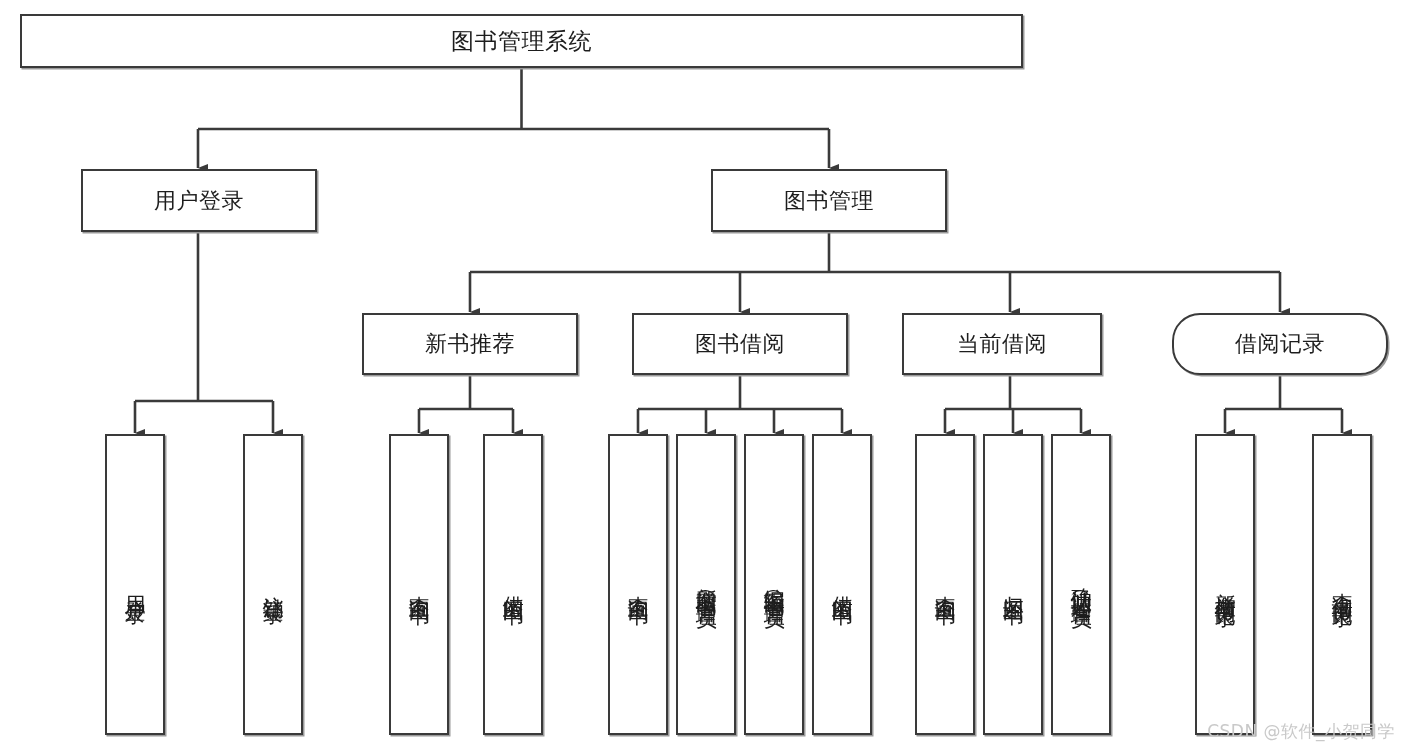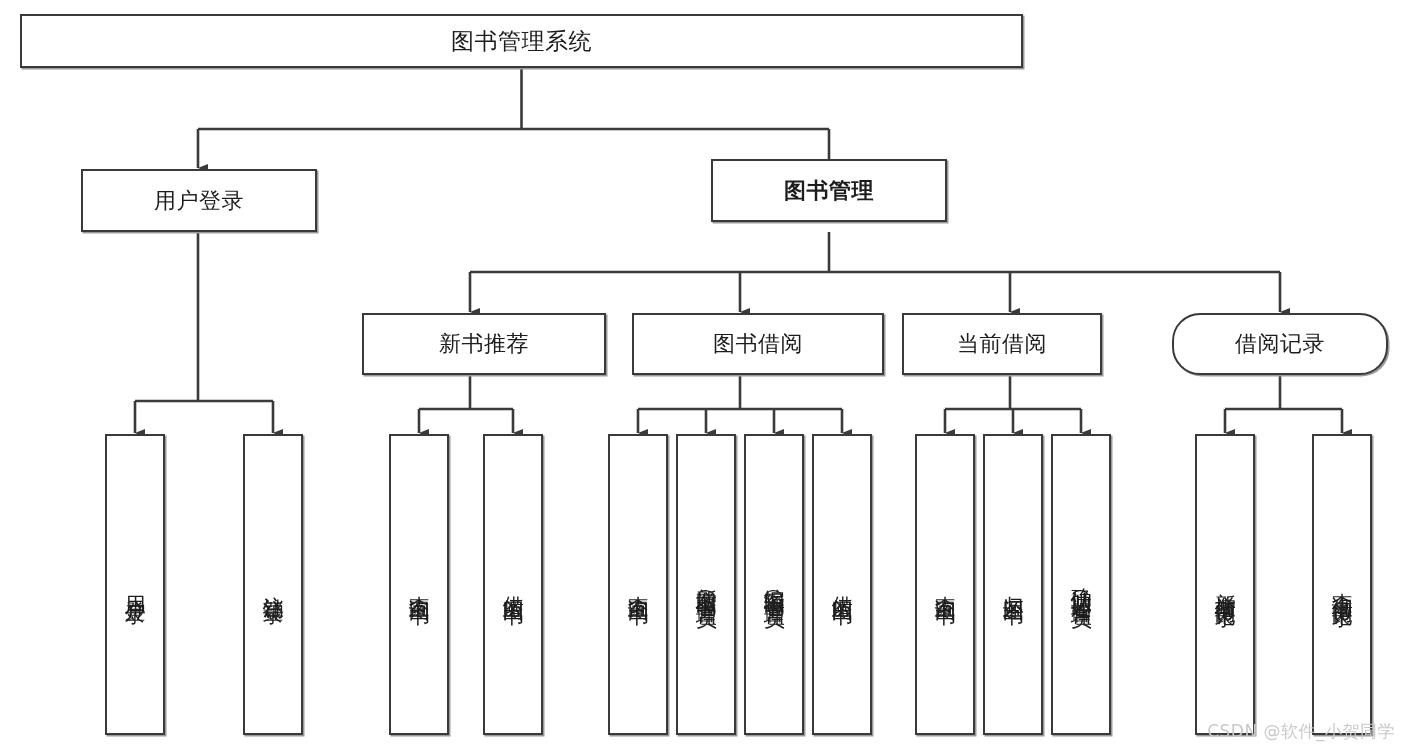--- a/index.html
+++ b/index.html
@@ -128,28 +128,28 @@
     </g>
   </svg>
 
   <div class="node node-h node-root" style="left: 20px; top: 14px; width: 1003px; height: 54px;">
     <span>图书管理系统</span>
   </div>
 
   <div class="node node-h" style="left: 81px; top: 169px; width: 236px; height: 63px;">
     <span>用户登录</span>
   </div>
-  <div class="node node-h" style="left: 711px; top: 159px; width: 236px; height: 63px; font-weight: bold;">
+  <div class="node node-h" style="left: 711px; top: 169px; width: 236px; height: 63px;">
     <span>图书管理</span>
   </div>
 
-  <div class="node node-h" style="left: 362px; top: 313px; width: 244px; height: 62px; font-family: Liberation Serif, serif;">
+  <div class="node node-h" style="left: 362px; top: 313px; width: 216px; height: 62px; font-family: Liberation Serif, serif;">
     <span>新书推荐</span>
   </div>
-  <div class="node node-h" style="left: 632px; top: 313px; width: 252px; height: 62px;">
+  <div class="node node-h" style="left: 632px; top: 313px; width: 216px; height: 62px;">
     <span>图书借阅</span>
   </div>
   <div class="node node-h" style="left: 902px; top: 313px; width: 200px; height: 62px;">
     <span>当前借阅</span>
   </div>
   <div class="node node-h" style="left: 1172px; top: 313px; width: 216px; height: 62px; border-radius: 28px;">
     <span>借阅记录</span>
   </div>
 
   <div class="node node-v" style="left: 105px; top: 434px; width: 60px; height: 301px;">

